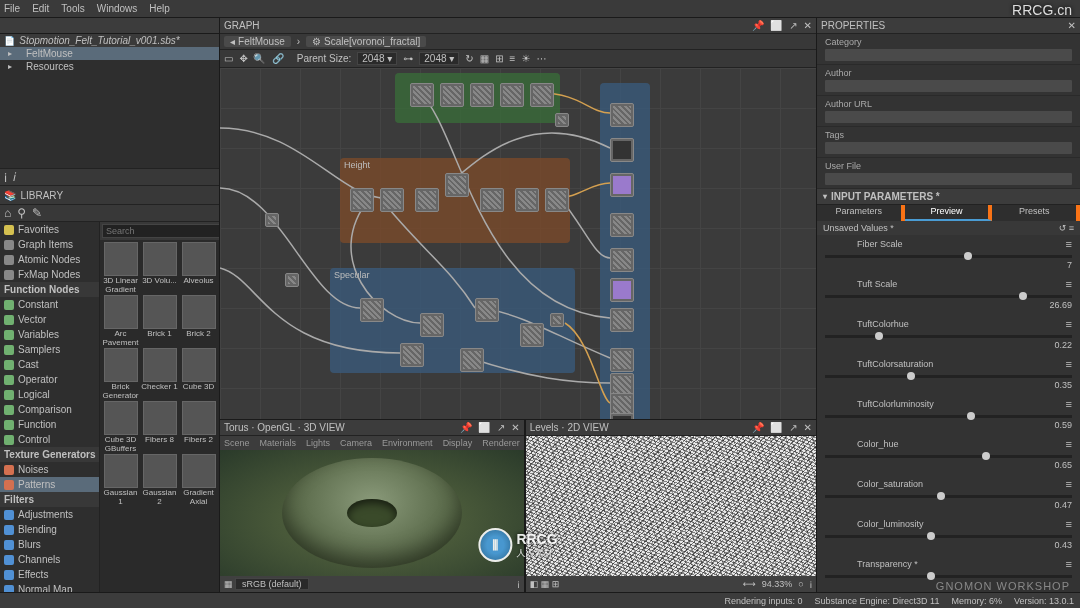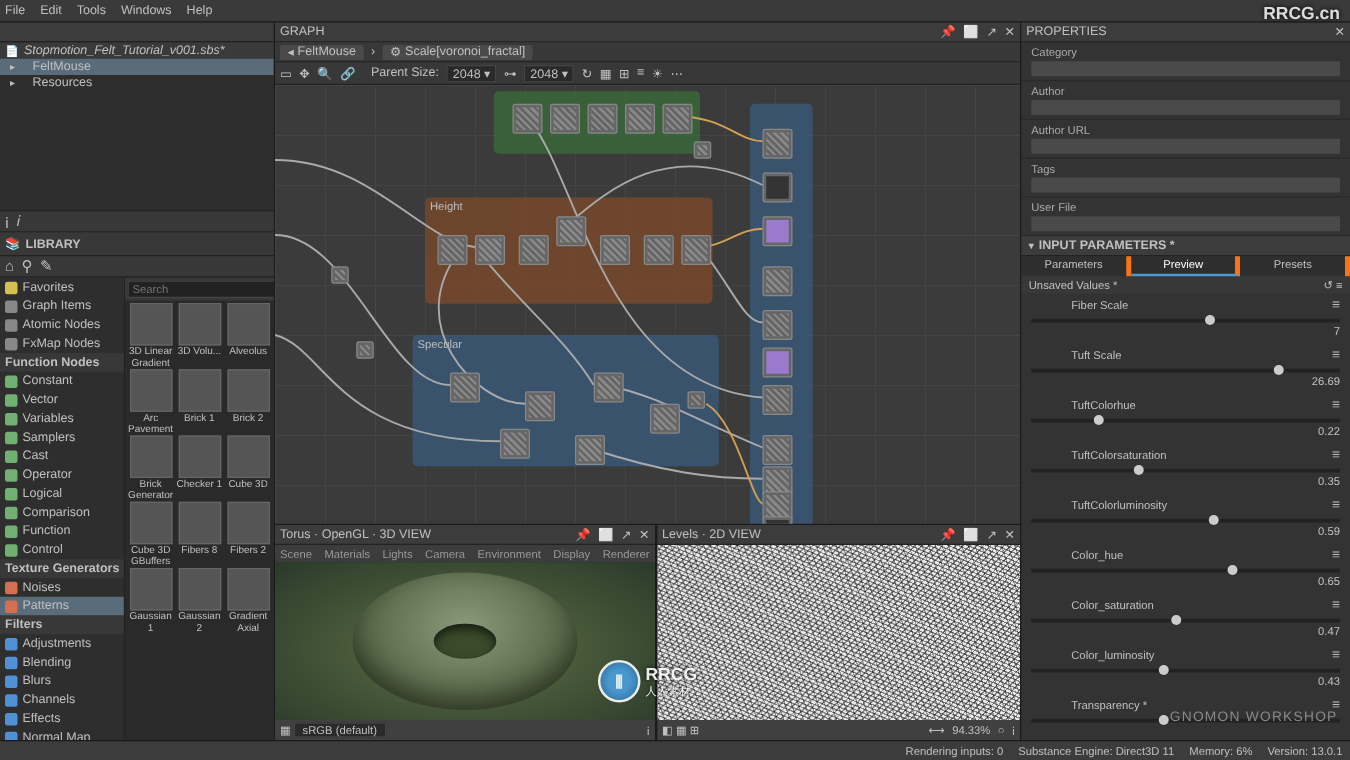--- a/index.html
+++ b/index.html
@@ -1,32 +1,32 @@
 <!DOCTYPE html>
 <html><head>
 <meta charset="utf-8">
 <style>
 * { margin: 0; padding: 0; box-sizing: border-box; font-family: "Segoe UI", Arial, sans-serif; }
 body { background: #2a2a2a; color: #c0c0c0; font-size: 10px; width: 1080px; height: 608px; overflow: hidden; display: flex; flex-direction: column; }
 .menubar { background: #3a3a3a; height: 18px; display: flex; align-items: center; padding: 0 4px; gap: 12px; border-bottom: 1px solid #1a1a1a; }
 .menubar span { cursor: pointer; }
-.watermark-tr { position: absolute; top: 2px; right: 8px; color: #ddd; font-size: 14px; font-weight: bold; text-shadow: 0 0 4px #000; }
+.watermark-tr { position: absolute; top: 2px; right: 8px; color: #ddd; font-size: 14px; font-weight: normal; text-shadow: 0 0 4px #000; }
 .main { flex: 1; display: flex; overflow: hidden; }
 .left-col { width: 220px; display: flex; flex-direction: column; background: #333; border-right: 1px solid #1a1a1a; }
 .explorer { flex: 0 0 150px; background: #2e2e2e; overflow: hidden; }
 .explorer-header { background: #3c3c3c; height: 16px; padding: 2px 4px; border-bottom: 1px solid #1a1a1a; }
 .explorer-file { background: #3a3a3a; padding: 1px 4px; font-style: italic; display: flex; align-items: center; gap: 4px; }
 .explorer-file::before { content: "📄"; font-style: normal; font-size: 9px; }
 .tree-item { padding: 1px 4px 1px 18px; display: flex; align-items: center; gap: 4px; }
 .tree-item.sel { background: #5a6b7a; }
 .tree-item::before { content: "▸"; position: relative; left: -10px; font-size: 8px; }
 .mini-toolbar { height: 18px; background: #383838; border-top: 1px solid #222; border-bottom: 1px solid #222; display: flex; align-items: center; padding: 0 4px; gap: 6px; }
 .mini-toolbar span { font-size: 12px; cursor: pointer; }
 .library { flex: 1; display: flex; overflow: hidden; }
-.lib-header { background: #383838; height: 18px; display: flex; align-items: center; padding: 0 4px; gap: 4px; font-weight: bold; }
+.lib-header { background: #383838; height: 18px; display: flex; align-items: center; padding: 0 4px; gap: 4px; font-weight: normal; }
 .lib-header::before { content: "📚"; font-size: 10px; }
 .lib-tree { width: 100px; background: #2e2e2e; overflow-y: auto; border-right: 1px solid #222; }
 .lib-cat { padding: 2px 4px; cursor: pointer; display: flex; align-items: center; gap: 4px; white-space: nowrap; overflow: hidden; }
 .lib-cat.group { font-weight: bold; background: #383838; }
 .lib-cat.sel { background: #5a6b7a; }
 .lib-cat .ico { width: 10px; height: 10px; display: inline-block; border-radius: 2px; flex-shrink: 0; }
 .lib-thumbs { flex: 1; background: #2a2a2a; overflow-y: auto; display: flex; flex-direction: column; }
 .lib-search { display: flex; background: #383838; padding: 2px; gap: 2px; align-items: center; }
 .lib-search input { flex: 1; background: #222; border: 1px solid #444; color: #ccc; font-size: 9px; padding: 1px 3px; }
 .thumb-grid { display: grid; grid-template-columns: repeat(3, 1fr); gap: 2px; padding: 2px; }
@@ -81,21 +81,21 @@
 .slider-row { padding: 3px 8px 5px; display: flex; flex-direction: column; gap: 2px; }
 .slider-row .top { display: flex; justify-content: space-between; align-items: center; font-size: 9px; padding-left: 32px; }
 .slider-row .top .menu { font-size: 11px; cursor: pointer; }
 .slider-row .track { height: 3px; background: #222; position: relative; margin-top: 3px; }
 .slider-row .knob { width: 8px; height: 8px; background: #ccc; border-radius: 50%; position: absolute; top: -3px; transform: translateX(-50%); }
 .slider-row .val { text-align: right; font-size: 9px; }
 .statusbar { height: 16px; background: #3c3c3c; display: flex; align-items: center; justify-content: flex-end; padding: 0 6px; gap: 12px; font-size: 9px; border-top: 1px solid #1a1a1a; }
 .logo-center { position: absolute; left: 50%; bottom: 30px; transform: translateX(-50%); z-index: 20; display: flex; align-items: center; gap: 4px; opacity: 0.9; pointer-events: none; }
 .logo-center .badge { width: 34px; height: 34px; border-radius: 50%; background: radial-gradient(circle, #4aa0e0 40%, #2a6a9a 100%); border: 2px solid #fff; display: flex; align-items: center; justify-content: center; color: #fff; font-weight: bold; font-size: 14px; }
 .logo-center .txt { color: #fff; font-weight: bold; font-size: 14px; text-shadow: 0 0 4px #000; }
-.logo-br { position: absolute; right: 10px; bottom: 28px; color: #888; font-size: 11px; letter-spacing: 1px; pointer-events: none; z-index: 30; }
+.logo-br { position: absolute; right: 10px; bottom: 16px; color: #888; font-size: 11px; letter-spacing: 1px; pointer-events: none; z-index: 30; }
 
 .p-cube { background: linear-gradient(135deg,#fff 0 50%,#888 50% 75%,#444 75%); }
 .p-circles { background: radial-gradient(circle at 25% 25%,#fff 15%,#000 20%),radial-gradient(circle at 75% 25%,#fff 15%,#000 20%),radial-gradient(circle at 25% 75%,#fff 15%,#000 20%),radial-gradient(circle at 75% 75%,#fff 15%,#000 20%),#000; }
 .p-blur { background: radial-gradient(circle,#fff,#000); }
 .p-noise { background: repeating-conic-gradient(#888 0 2deg,#555 2deg 4deg); }
 .p-brick { background: #fff; background-image: linear-gradient(#000 1px,transparent 1px),linear-gradient(90deg,#000 1px,transparent 1px); background-size: 10px 6px; }
 .p-brick2 { background: #fff; background-image: linear-gradient(#000 1px,transparent 1px),linear-gradient(90deg,#000 1px,transparent 1px); background-size: 8px 5px; background-position: 0 0, 4px 2px; }
 .p-checker { background: repeating-conic-gradient(#fff 0 25%,#000 25% 50%); background-size: 12px 12px; }
 .p-grad { background: linear-gradient(90deg,#fff,#555,#fff,#555); }
 .p-dark { background: #222; }

